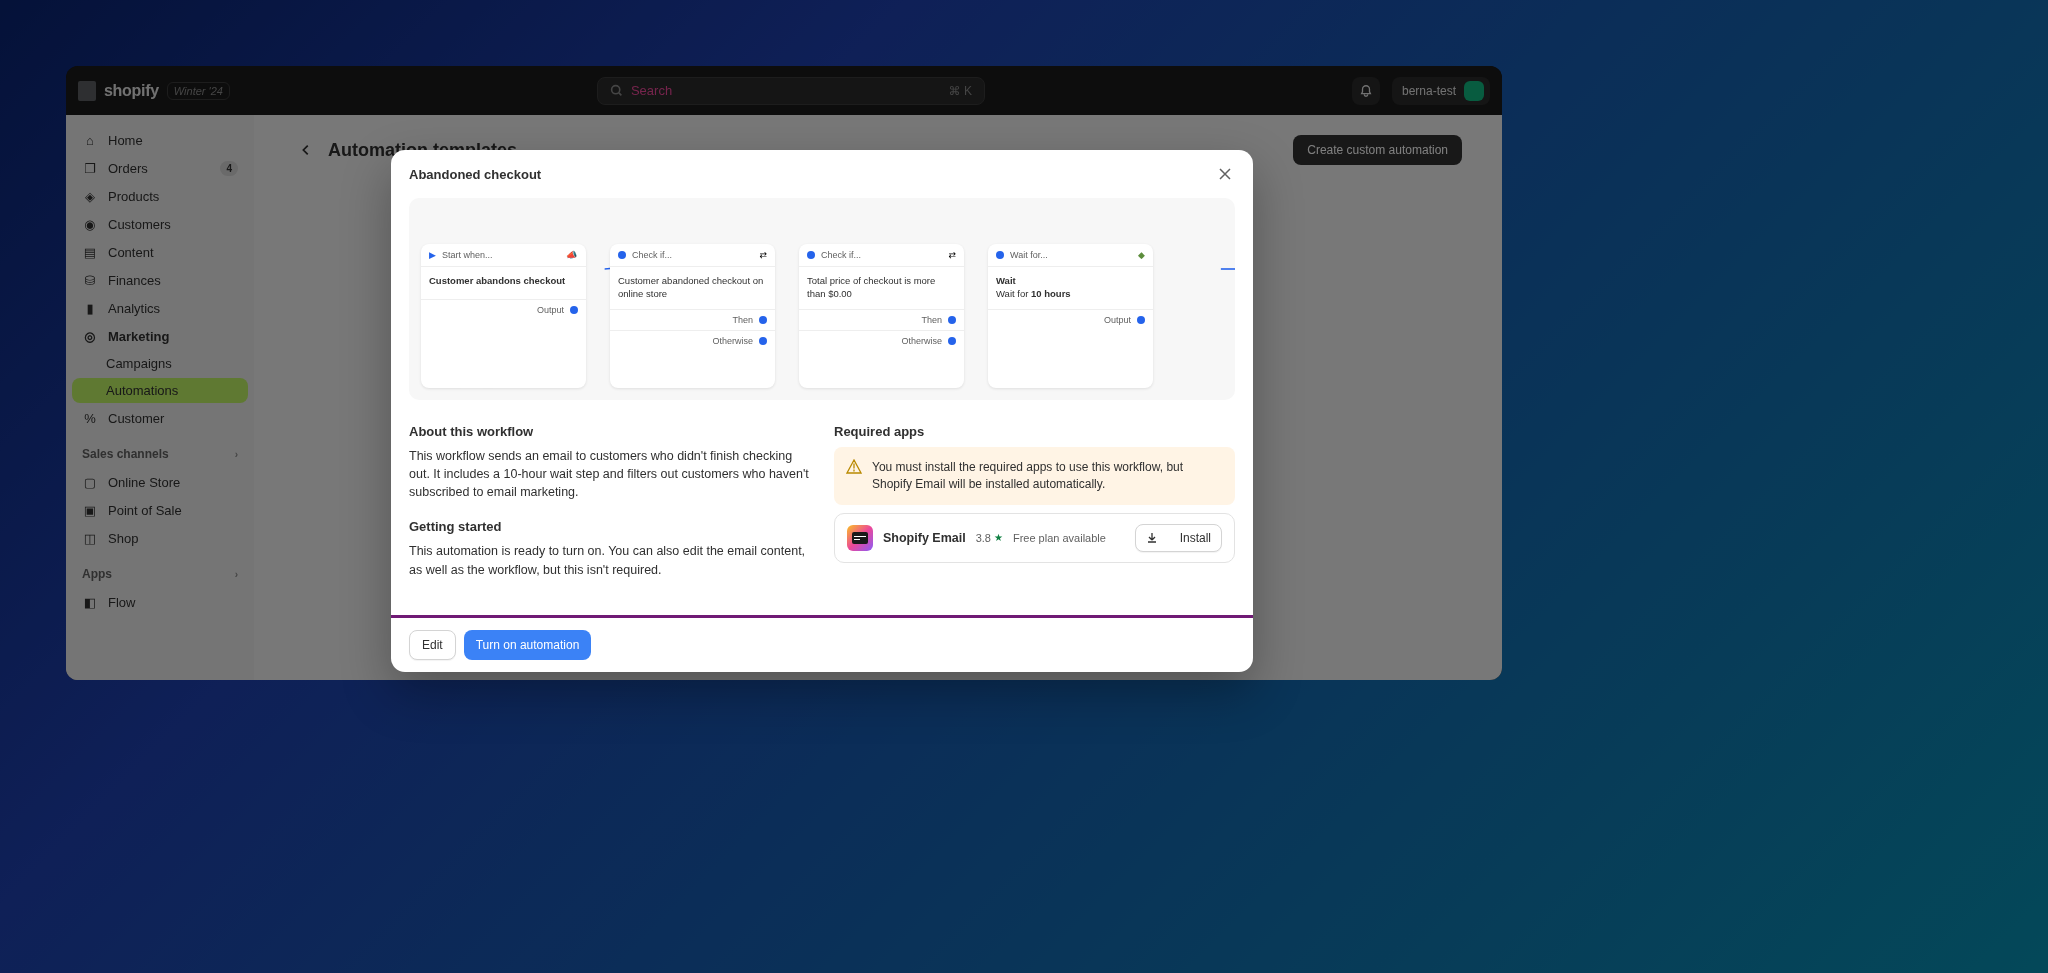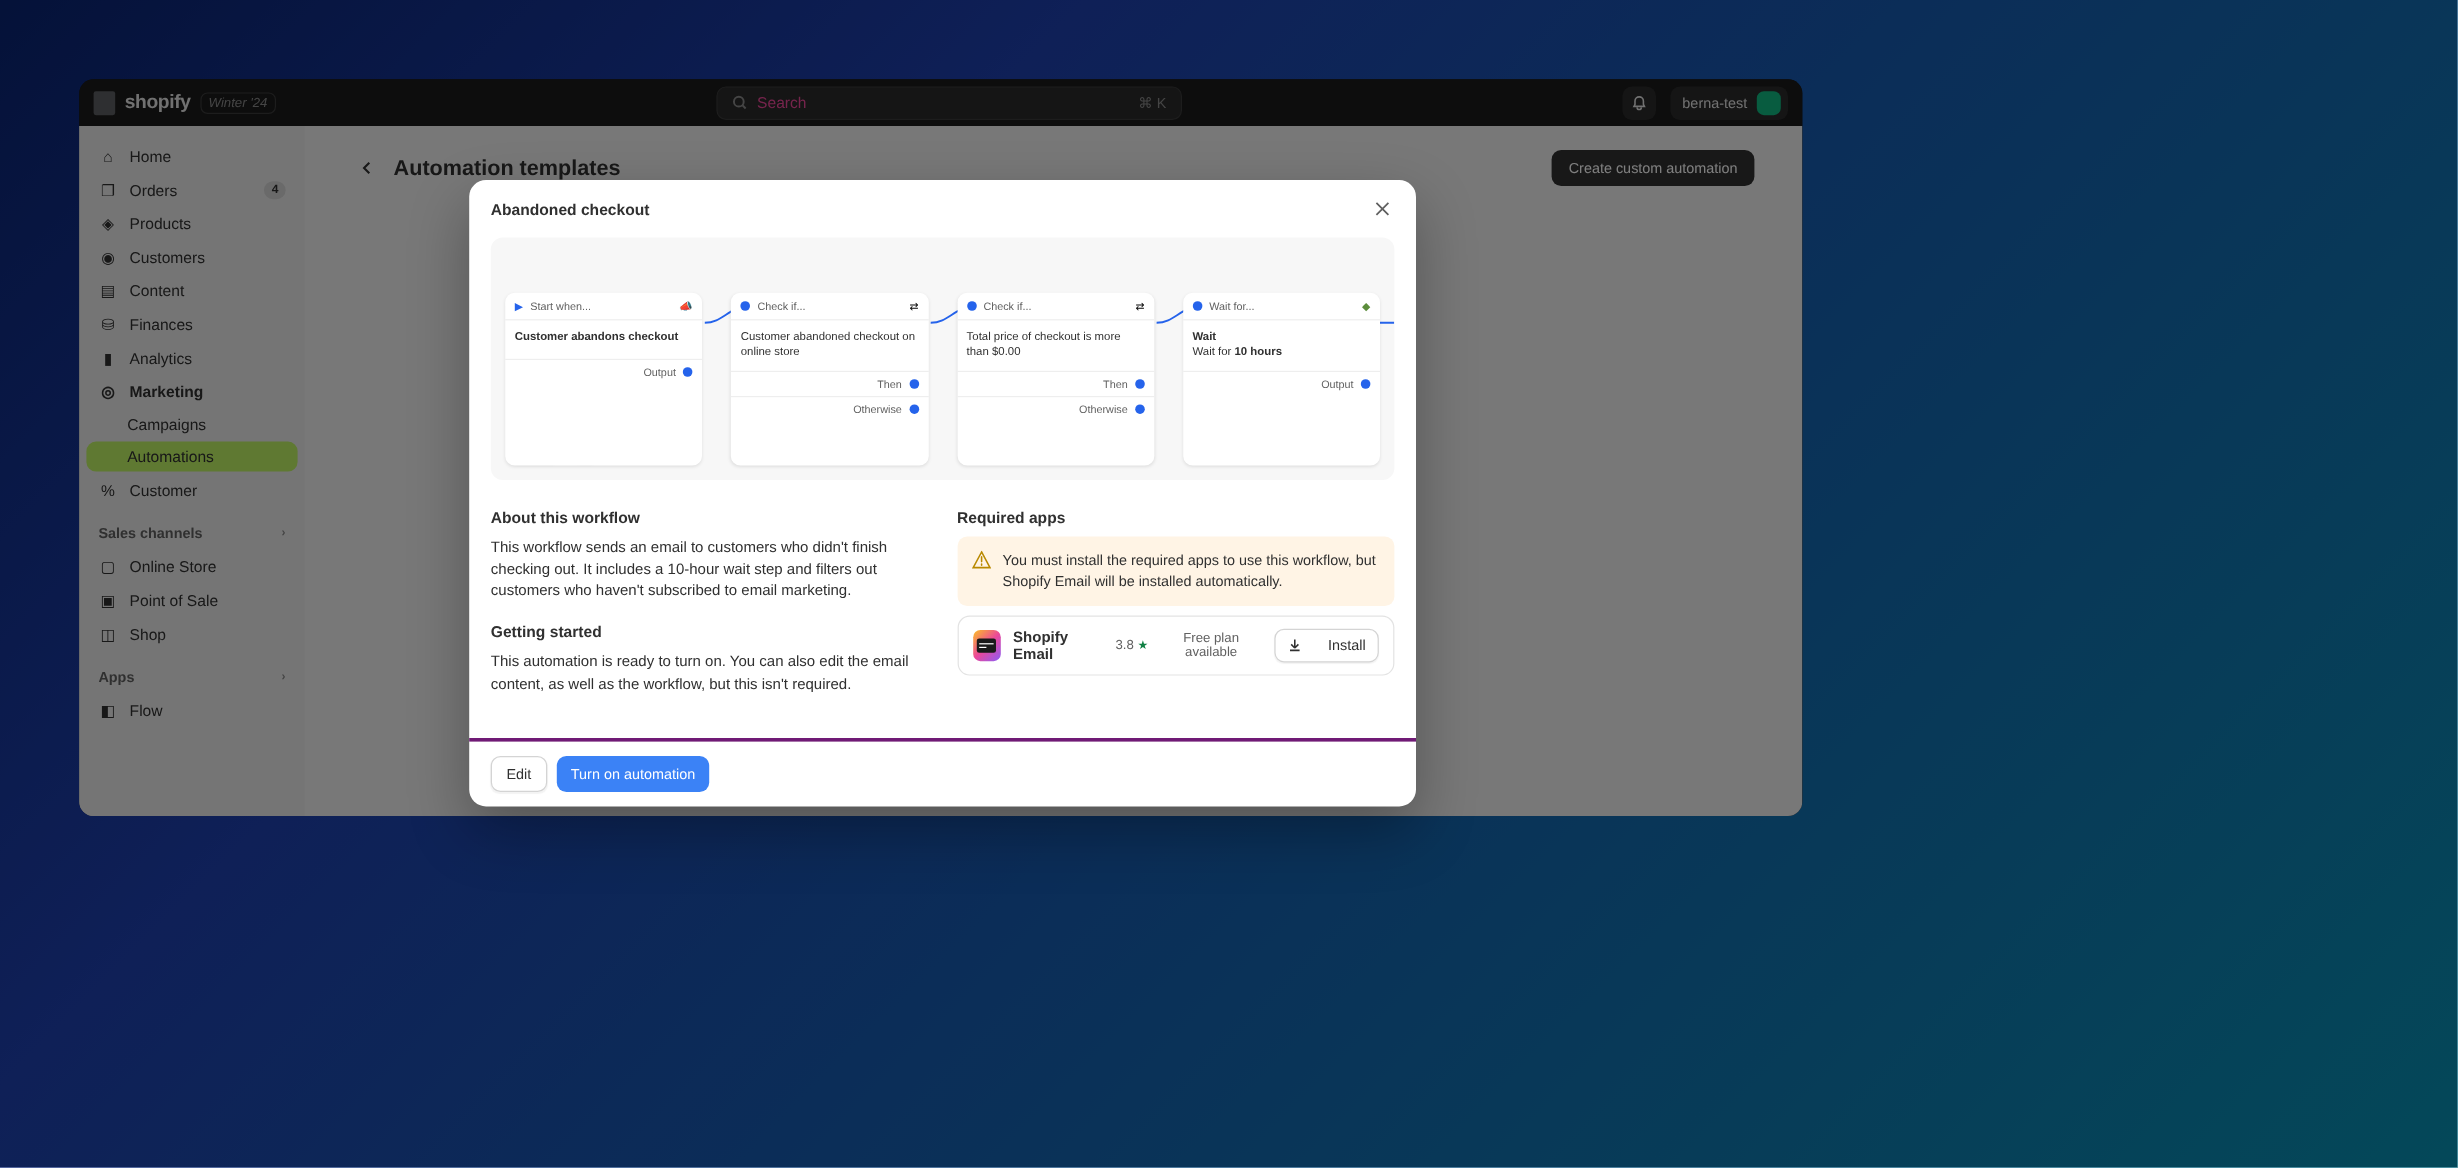--- a/index.html
+++ b/index.html
@@ -1,20 +1,20 @@
 <!DOCTYPE html>
 <html><head>
 <meta charset="utf-8">
 <style>
 * { box-sizing: border-box; margin: 0; padding: 0; }
 body { font-family: -apple-system, BlinkMacSystemFont, 'Segoe UI', sans-serif; background: linear-gradient(135deg, #0a2472 0%, #1e40af 30%, #0891b2 100%); width: 2048px; height: 973px; overflow: hidden; position: relative; }
 
 .app-frame { position: absolute; left: 66px; top: 66px; width: 1436px; height: 614px; background: #1a1a1a; border-radius: 12px; overflow: hidden; display: flex; flex-direction: column; }
 
-.topbar { height: 39px; background: #1a1a1a; display: flex; align-items: center; padding: 0 12px; gap: 12px; }
+.topbar { height: 49px; background: #1a1a1a; display: flex; align-items: center; padding: 0 12px; gap: 12px; }
 .logo-group { display: flex; align-items: center; gap: 8px; }
 .shopify-logo { width: 18px; height: 20px; background: #5c5f62; border-radius: 2px; }
 .shopify-text { color: #e3e3e3; font-weight: 700; font-size: 16px; letter-spacing: -0.3px; }
 .winter-badge { color: #8a8a8a; font-size: 11px; font-style: italic; padding: 2px 6px; border: 1px solid #3a3a3a; border-radius: 6px; }
 .search-wrap { margin: 0 auto; width: 388px; height: 28px; background: #2a2a2a; border: 1px solid #3a3a3a; border-radius: 8px; display: flex; align-items: center; padding: 0 12px; gap: 8px; }
 .search-icon-sm { width: 13px; height: 13px; }
 .search-wrap span.ph { color: #ec4899; font-size: 13px; flex: 1; }
 .search-wrap span.kbd { color: #8a8a8a; font-size: 12px; }
 .bell-btn { width: 28px; height: 28px; background: #2a2a2a; border-radius: 8px; display: flex; align-items: center; justify-content: center; }
 .user-chip { display: flex; align-items: center; gap: 8px; background: #2a2a2a; border-radius: 8px; padding: 4px 6px 4px 10px; }
@@ -33,21 +33,21 @@
 .nav-chev { color: #8a8a8a; font-size: 10px; }
 
 .main-content { flex: 1; padding: 20px 40px; overflow: hidden; }
 .page-header { display: flex; align-items: center; gap: 10px; }
 .back-btn { width: 24px; height: 24px; display: flex; align-items: center; justify-content: center; cursor: pointer; }
 .page-title { font-size: 18px; font-weight: 650; color: #303030; }
 .create-btn { margin-left: auto; background: #303030; color: #fff; font-size: 12px; font-weight: 500; padding: 8px 14px; border-radius: 8px; border: none; cursor: pointer; }
 
 .overlay { position: absolute; inset: 0; background: rgba(0,0,0,0.5); }
 
-.modal { position: absolute; left: 391px; top: 150px; width: 789px; background: #fff; border-radius: 14px; box-shadow: 0 20px 50px rgba(0,0,0,0.3); display: flex; flex-direction: column; }
+.modal { position: absolute; left: 391px; top: 150px; width: 862px; background: #fff; border-radius: 14px; box-shadow: 0 20px 50px rgba(0,0,0,0.3); display: flex; flex-direction: column; }
 .modal-header { display: flex; align-items: center; justify-content: space-between; padding: 14px 18px; }
 .modal-title { font-size: 13px; font-weight: 650; color: #303030; }
 .close-x { cursor: pointer; color: #616161; font-size: 16px; width: 20px; height: 20px; display: flex; align-items: center; justify-content: center; }
 .modal-body { padding: 0 18px 18px; }
 
 .workflow-canvas { background: #f7f7f7; border-radius: 10px; height: 202px; position: relative; padding: 46px 12px 12px; display: flex; gap: 24px; overflow: hidden; }
 .wf-card { background: #fff; border-radius: 8px; box-shadow: 0 1px 3px rgba(0,0,0,0.1); width: 165px; font-size: 9px; position: relative; z-index: 2; }
 .wf-card-top { padding: 6px 8px; display: flex; align-items: center; gap: 6px; border-bottom: 1px solid #eee; position: relative; }
 .wf-card-top .lbl { color: #616161; font-size: 9px; }
 .wf-card-top .right-ico { position: absolute; right: 8px; top: 6px; }

